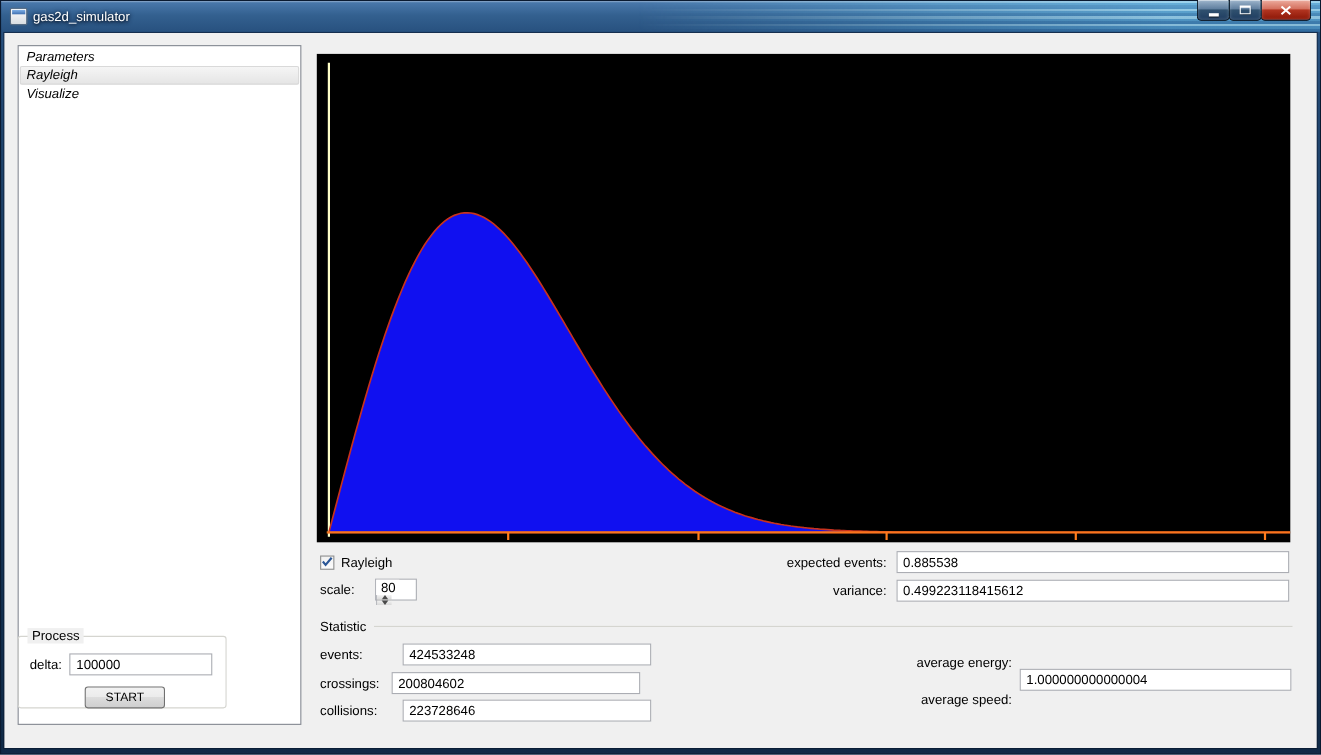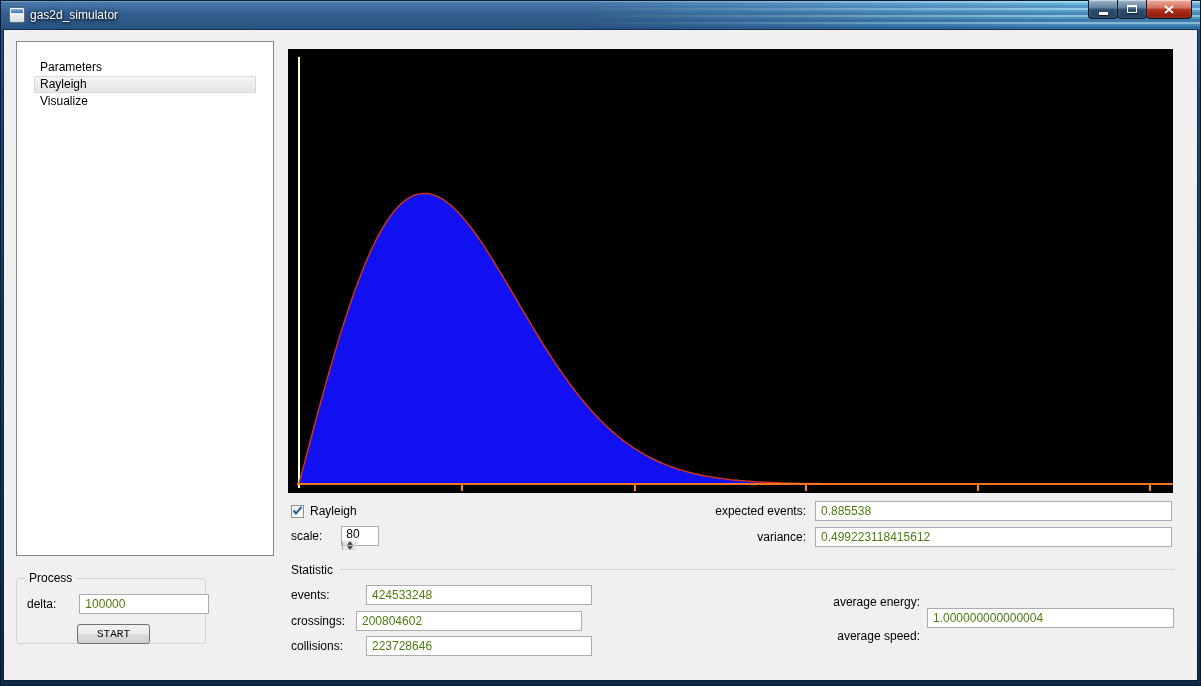--- a/index.html
+++ b/index.html
@@ -41,38 +41,38 @@
   .glyph-min { width:9px; height:3px; background:#fff; margin-top:8px;
     box-shadow:0 1px 1px rgba(0,0,0,0.6); }
   .glyph-max { width:10px; height:8px; border:1px solid #fff; border-top-width:2px;
     box-shadow:0 1px 1px rgba(0,0,0,0.5); }
 
   
   .client { position:absolute; left:4px; top:30px; width:1193px; height:650px;
     background:#f0f0f0; box-shadow:0 0 0 1px rgba(8,20,40,0.55); }
 
   
-  .listbox { position:absolute; left:12px; top:11px; width:258px; height:515px;
-    background:#fff; border:1px solid #828790; padding:17px; }
+  .listbox { position:absolute; left:12px; top:11px; width:258px; height:618px;
+    background:#fff; border:1px solid #828790; padding:1px;font-style:italic; }
   .list-item { height:17px; line-height:17px; padding-left:6px; border-radius:2px; }
   .list-item.selected { background:linear-gradient(to bottom,#f6f6f6,#e4e4e4);
     box-shadow: inset 0 0 0 1px #d9d9d9; }
 
   
   .groupbox { position:absolute; left:12px; top:548px; width:190px; height:66px;
     border:1px solid #d5d5d0; border-radius:3px; }
   .groupbox-title { position:absolute; top:-8px; left:8px; background:#f0f0f0; padding:0 4px; }
   .delta-row { position:absolute; left:10px; top:15px; display:flex; align-items:center; }
   .delta-row label { margin-right:7px; }
   input.field { border:1px solid #abadb3; background:#fff; height:20px; padding:0 5px;
-    font-family:"Liberation Sans", sans-serif; font-size:12px; color:#4d7c0f; }
-  .delta-input { width:130px;margin-left:16px; }
+    font-family:"Liberation Sans", sans-serif; font-size:12px; color:#000000; }
+  .delta-input { width:130px; }
   .btn-start { position:absolute; left:60px; top:45px; width:73px; height:20px;
     border:1px solid #707070; border-radius:3px; font-size:11px;
-    font-family:Liberation Mono, monospace;
+    font-family:Liberation Sans, sans-serif;
     background:linear-gradient(to bottom,#f2f2f2 0%,#ebebeb 50%,#dddddd 50%,#cfcfcf 100%); }
 
   
   .plot { position:absolute; left:284px; top:19px; width:885px; height:444px; background:#000; }
   .plot svg { display:block; }
 
   
   .checkbox-row { position:absolute; left:287px; top:473px; height:16px;
     display:flex; align-items:center; }
   .checkbox { width:13px; height:13px; border:1px solid #8e8f8f;

